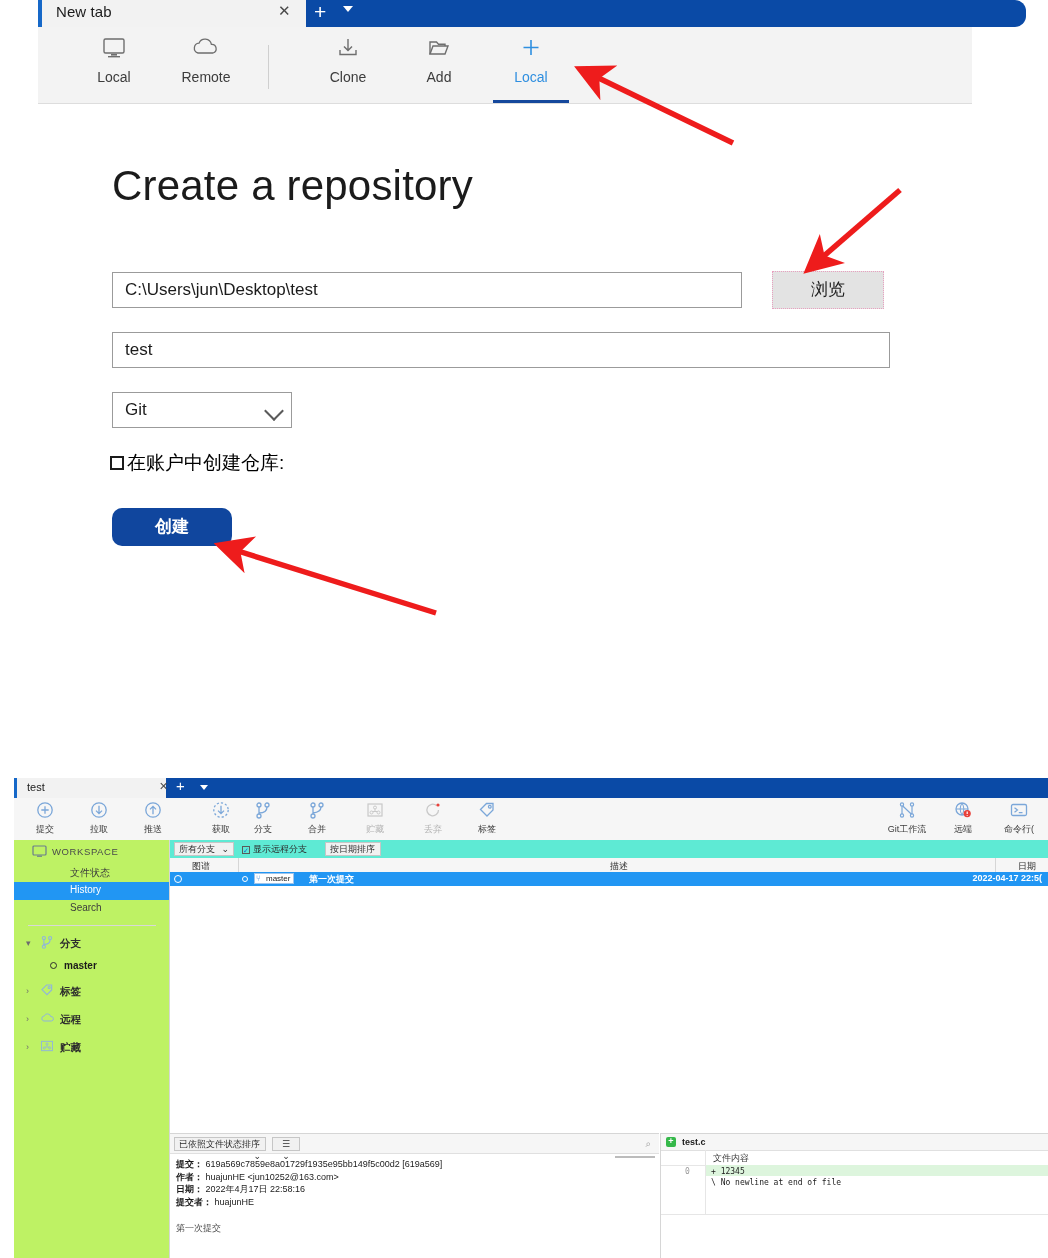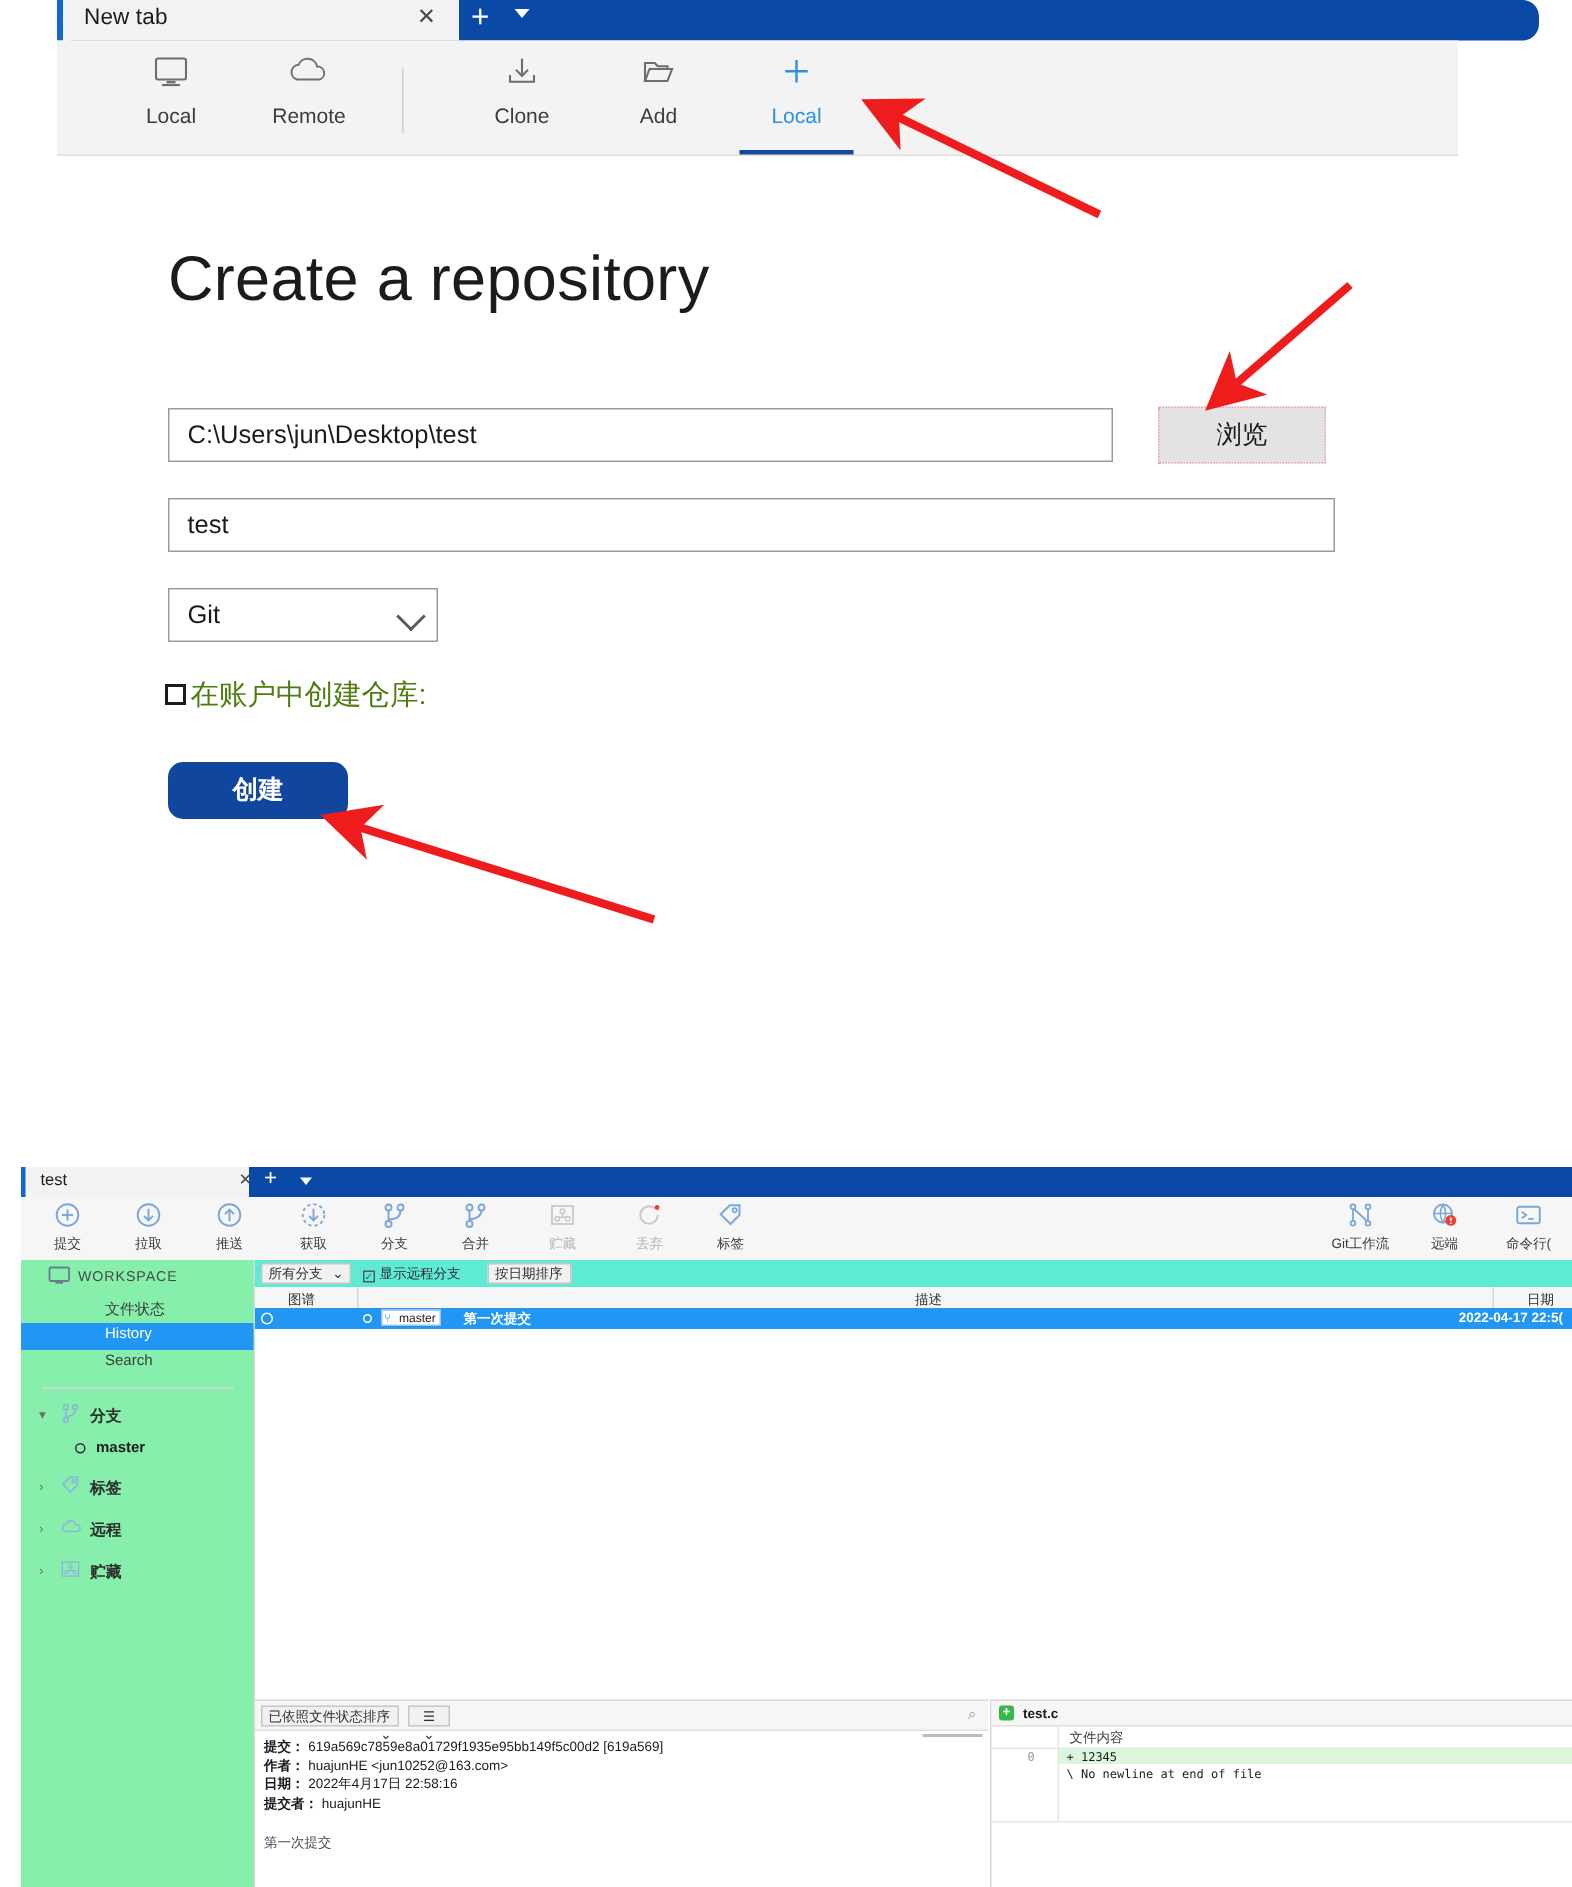--- a/index.html
+++ b/index.html
@@ -43,21 +43,21 @@
   #name-field{left:112px;top:222px;width:778px;}
   .browse-btn{position:absolute;left:772px;top:161px;width:112px;height:38px;background:#e3e3e3;
               border:1px dotted #e8a0bf;box-sizing:border-box;font-size:17px;color:#1b1b1b;
               text-align:center;line-height:36px;}
   .sel-field{position:absolute;left:112px;top:282px;width:180px;height:36px;background:#fff;
              border:1px solid #9b9b9b;box-sizing:border-box;font-size:17px;color:#1b1b1b;
              padding:0 12px;line-height:34px;}
   .sel-caret{position:absolute;right:10px;top:11px;width:12px;height:12px;
              border-right:2px solid #5a5a5a;border-bottom:2px solid #5a5a5a;
              transform:rotate(45deg);}
-  .chk-row{position:absolute;left:110px;top:340px;font-size:19px;color:#4d7c0f;text-align:center;}
+  .chk-row{position:absolute;left:110px;top:340px;font-size:19px;color:#000000;text-align:center;}
   .chk-box{display:inline-block;width:14px;height:14px;border:2px solid #1b1b1b;
            vertical-align:-1px;margin-right:3px;box-sizing:border-box;}
   .create-btn{position:absolute;left:112px;top:398px;width:120px;height:38px;background:#10469e;
               color:#ffffff;font-size:17px;font-weight:bold;text-align:center;line-height:38px;border-radius:10px;}
 
   
   .arrow-layer{position:absolute;left:0;top:0;width:1048px;height:1258px;pointer-events:none;}
 
   
   #bottom-window{position:absolute;left:14px;top:778px;width:1034px;height:480px;
@@ -73,21 +73,21 @@
                border-top:5px solid #ffffff;}
 
   .b-toolbar{position:absolute;left:0;top:20px;width:1034px;height:42px;background:#f6f6f6;
              border-bottom:1px solid #e2e2e2;}
   .btb{position:absolute;top:3px;width:54px;text-align:center;}
   .btb-glyph{height:22px;line-height:22px;font-size:16px;color:#7ba7d9;}
   .btb-label{font-size:9px;color:#3c3c3c;line-height:12px;}
   .btb.dim .btb-glyph{color:#c9c9c9;}
   .btb.dim .btb-label{color:#b4b4b4;}
 
-  .b-side{position:absolute;left:0;top:62px;width:155px;height:418px;background:#86efac;
+  .b-side{position:absolute;left:0;top:62px;width:155px;height:418px;background:#bef264;
           border-right:1px solid #d6d6d6;}
   .side-hdr{position:absolute;left:38px;font-size:9.5px;color:#4a4a4a;letter-spacing:.6px;}
   .side-item{position:absolute;left:0;width:155px;height:18px;font-size:10px;color:#3c3c3c;}
   .side-item span{position:absolute;left:56px;top:2px;}
   .side-item.active{background:#2196f3;}
   .side-item.active span{color:#ffffff;}
   .side-sep{position:absolute;left:14px;width:128px;height:1px;background:#d8d8d8;}
   .side-grp{position:absolute;left:0;width:155px;height:20px;font-size:10.5px;color:#2d2d2d;
             font-weight:bold;}
   .side-grp .gcar{position:absolute;left:12px;top:4px;font-size:9px;color:#6d6d6d;font-weight:normal;}
@@ -296,21 +296,21 @@
     <div class="btb" style="left:112px;">
       <div class="btb-glyph">
         <svg width="18" height="18" viewBox="0 0 18 18">
             <circle cx="9" cy="9" r="7.2" fill="none" stroke="#7ba7d9" stroke-width="1.3"></circle>
             <path d="M9 13.2 V5.6 M6 8.4 L9 5.4 L12 8.4" fill="none" stroke="#7ba7d9" stroke-width="1.3"></path>
           </svg>
       </div>
       <div class="btb-label">推送</div>
     </div>
 
-    <div class="btb" style="left:168px;">
+    <div class="btb" style="left:180px;">
       <div class="btb-glyph">
         <svg width="18" height="18" viewBox="0 0 18 18">
             <circle cx="9" cy="9" r="7.2" fill="none" stroke="#7ba7d9" stroke-width="1.3" stroke-dasharray="2.2 2"></circle>
             <path d="M9 4.8 V12.4 M6 9.6 L9 12.6 L12 9.6" fill="none" stroke="#7ba7d9" stroke-width="1.3"></path>
           </svg>
       </div>
       <div class="btb-label">获取</div>
     </div>
 
     <div class="btb" style="left:222px;">

